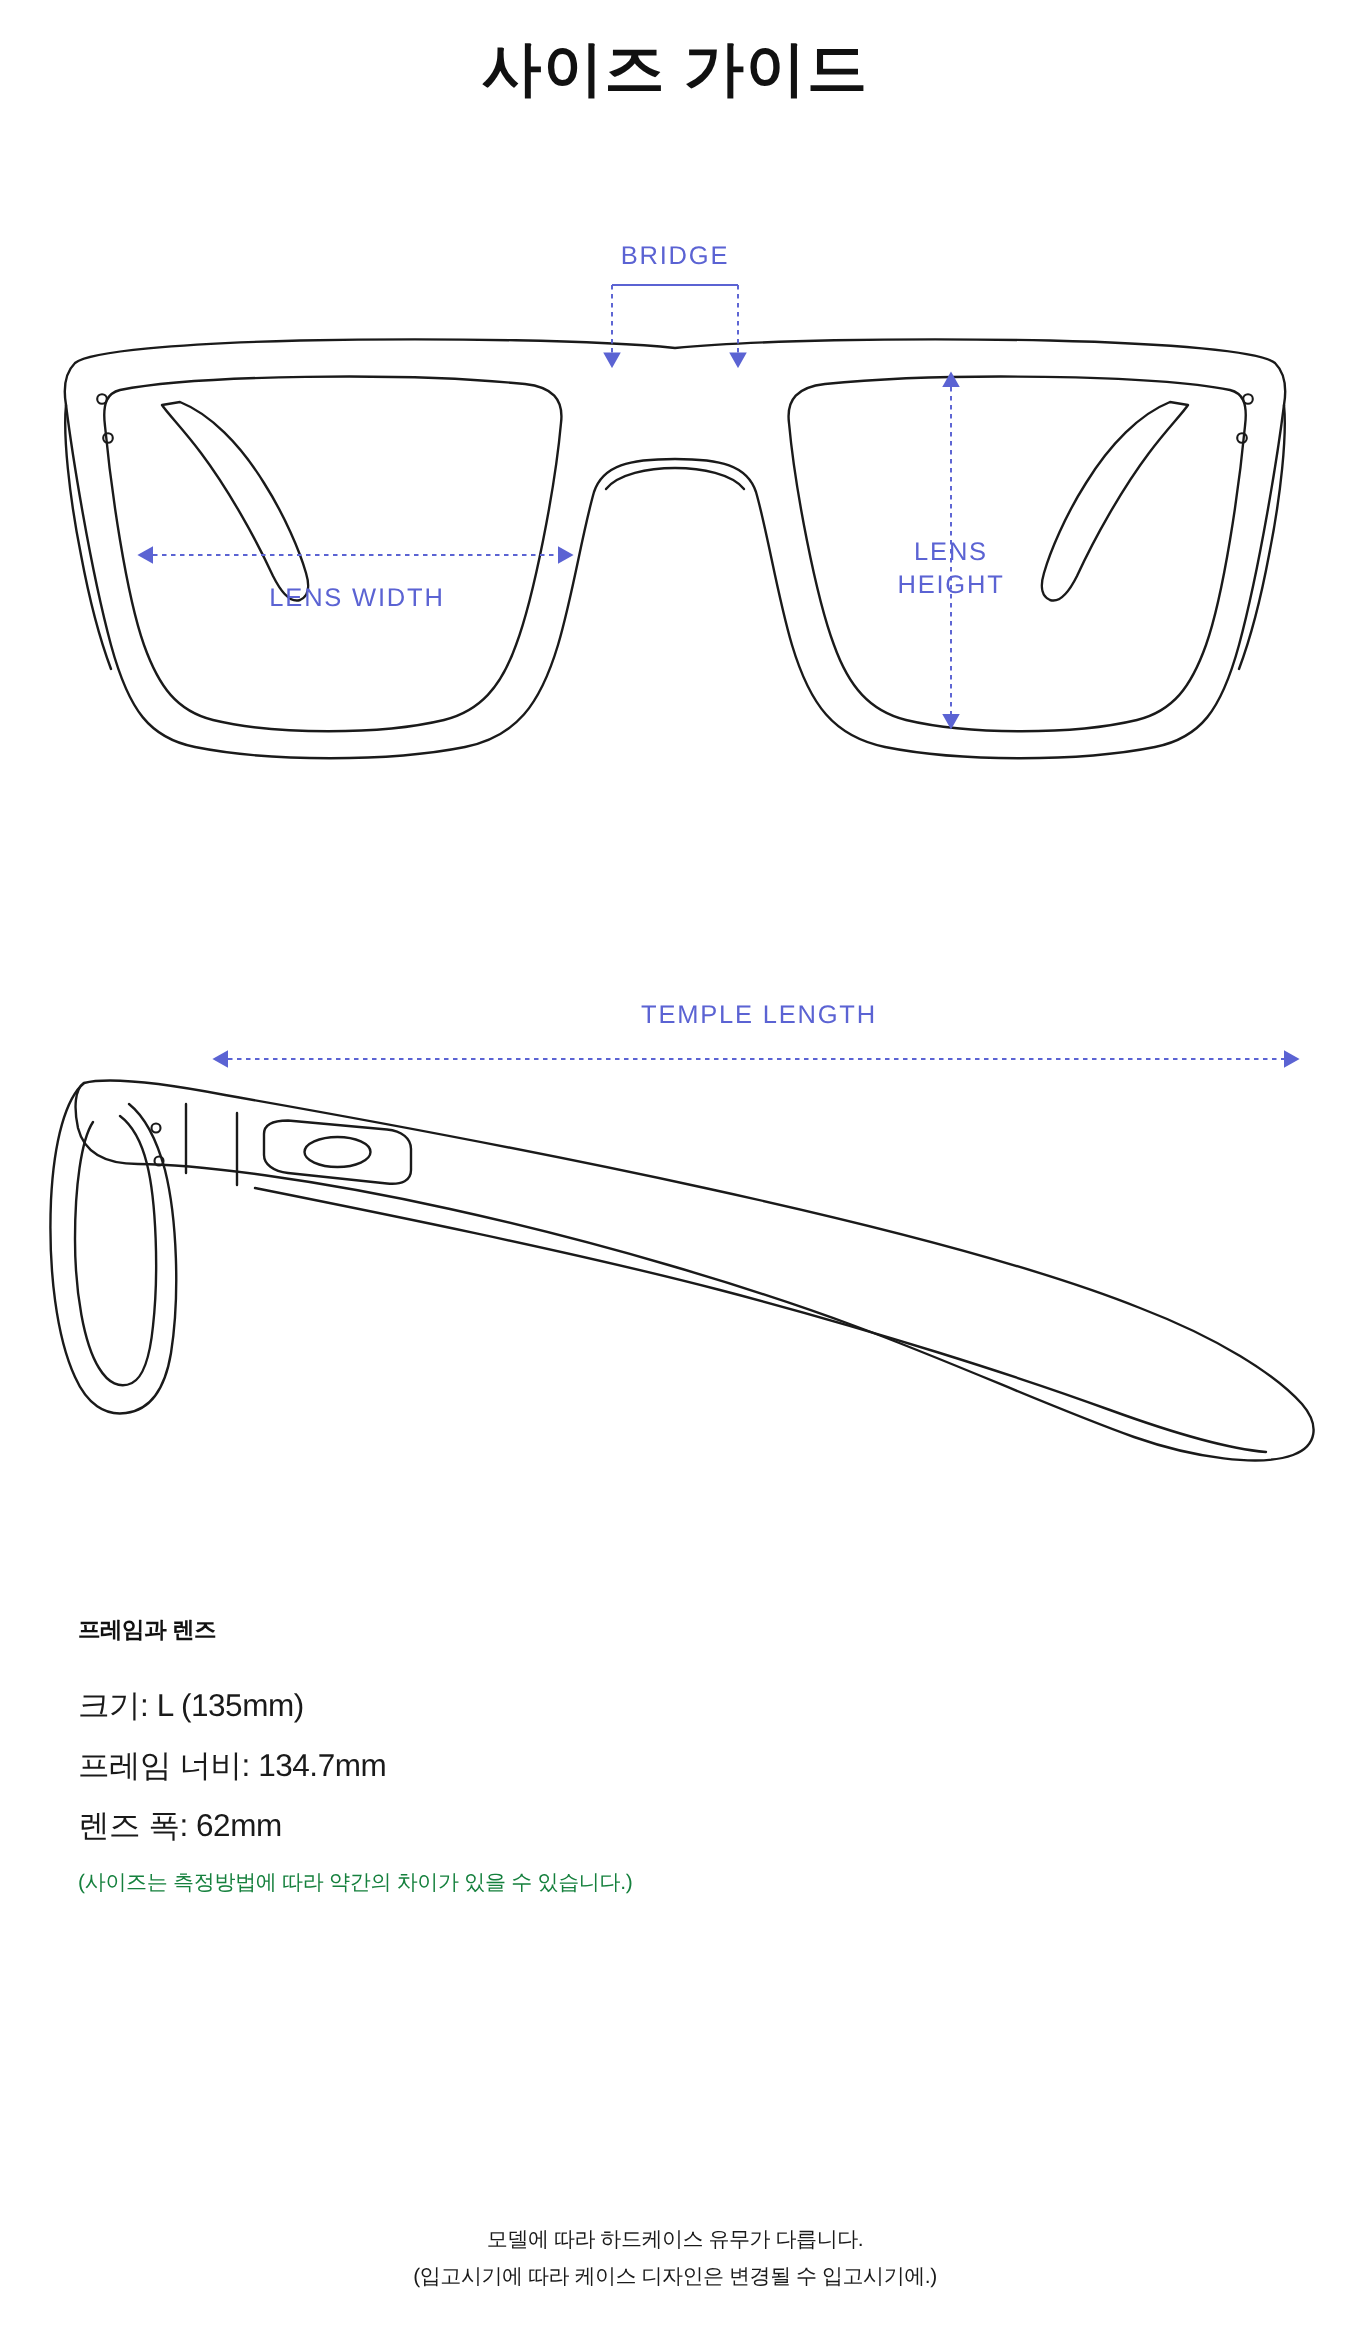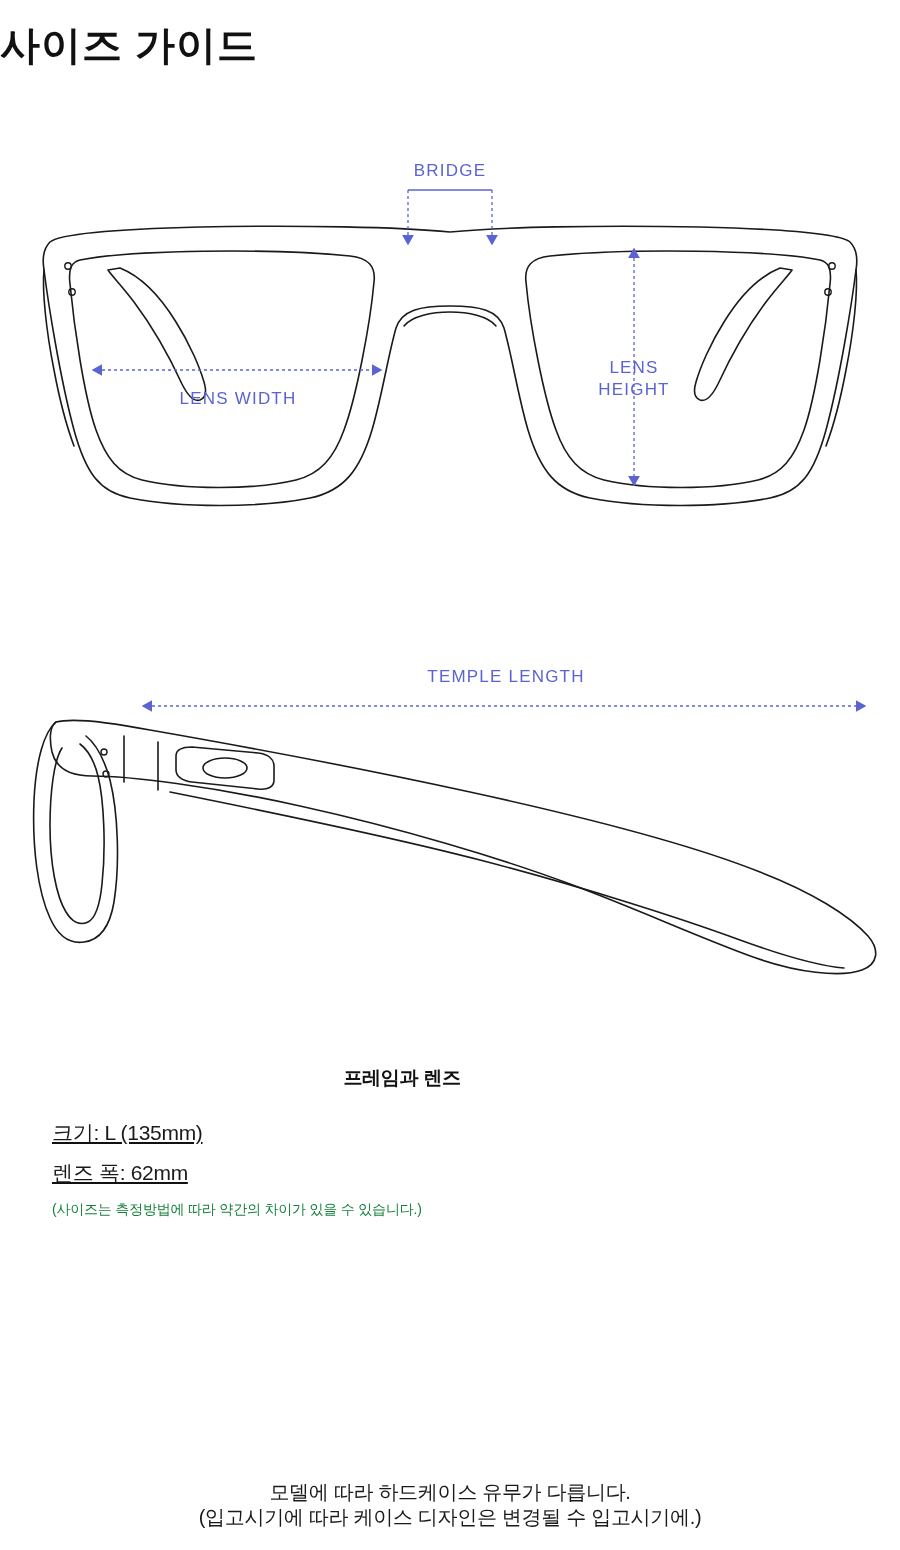--- a/index.html
+++ b/index.html
@@ -15,20 +15,21 @@
     color: #111111;
     overflow: hidden;
   }
 
   
   .page-title {
     position: absolute;
     top: 18px;
     left: 0;
     width: 900px;
+    text-align: center;
     font-size: 40px;
     font-weight: 700;
     letter-spacing: 1px;
     color: #111111;
   }
 
   
   .front-diagram {
     position: absolute;
     top: 130px;
@@ -57,32 +58,30 @@
   }
 
   
   .spec-block {
     position: absolute;
     top: 1065px;
     left: 52px;
     width: 700px;
   }
   .spec-heading {
-    font-size: 19px;
+    font-size: 15px;
     font-weight: 700;
     color: #111111;
-    margin: 0 0 22px 0;
+    margin: 12px 0 22px 0;
     letter-spacing: -0.3px;
-    text-align: center;
   }
   .spec-list {
     list-style: none;
     margin: 0;
     padding: 0;
-    text-decoration: underline;
   }
   .spec-list li {
     font-size: 21px;
     line-height: 40px;
     color: #1a1a1a;
     letter-spacing: -0.3px;
     font-weight: 400;
   }
   .spec-note {
     margin-top: 8px;
@@ -91,21 +90,21 @@
     letter-spacing: -0.2px;
   }
 
   
   .footer {
     position: absolute;
     top: 1480px;
     left: 0;
     width: 900px;
     text-align: center;
-    font-size: 20px;
+    font-size: 14px;
     line-height: 25px;
     color: #1a1a1a;
     letter-spacing: -0.3px;
   }
   .footer div { display: block; }
 </style>
 </head>
 <body>
 
 <div class="page-title">사이즈 가이드</div>
@@ -282,20 +281,21 @@
       <circle cx="104" cy="112" r="3"></circle>
       <circle cx="106" cy="134" r="3"></circle>
     </g>
   </svg>
 </div>
 
 <div class="spec-block">
   <h2 class="spec-heading">프레임과 렌즈</h2>
   <ul class="spec-list">
     <li>크기: L (135mm)</li>
+    <li>프레임 너비: 134.7mm</li>
     <li>렌즈 폭: 62mm</li>
   </ul>
   <div class="spec-note">(사이즈는 측정방법에 따라 약간의 차이가 있을 수 있습니다.)</div>
 </div>
 
 <div class="footer">
   <div>모델에 따라 하드케이스 유무가 다릅니다.</div>
   <div>(입고시기에 따라 케이스 디자인은 변경될 수 입고시기에.)</div>
 </div>
 

